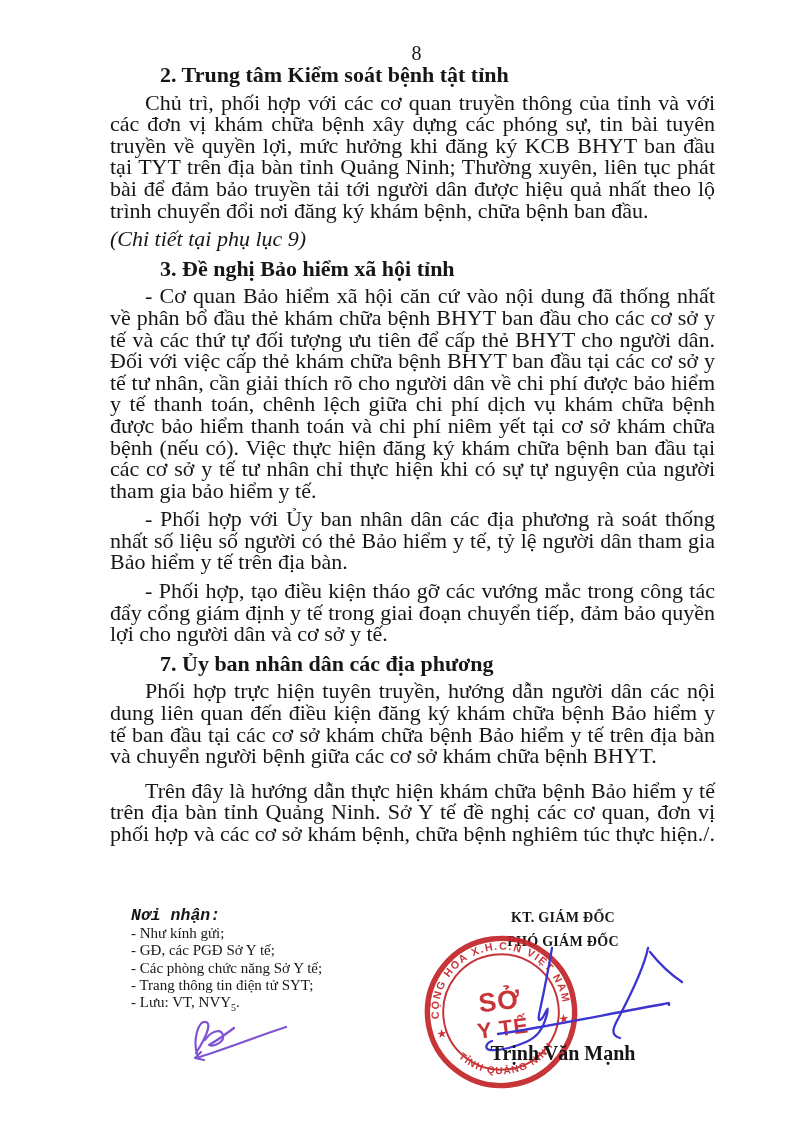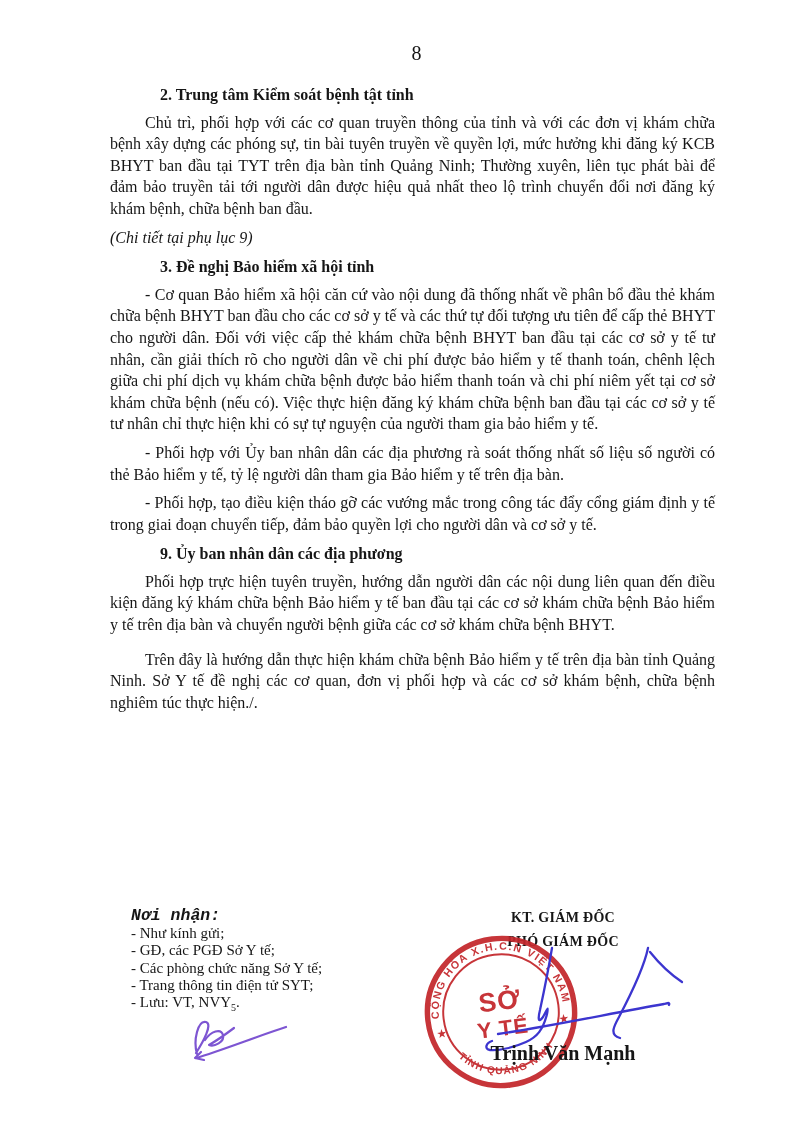--- a/index.html
+++ b/index.html
@@ -13,22 +13,22 @@
     overflow: hidden;
   }
   .page-number {
     position: absolute;
     top: 42px; left: 110px; width: 613px;
     text-align: center;
     font-size: 20px;
   }
   .content {
     position: absolute;
-    top: 84px; left: 110px; width: 613px;
-    font-size: 16px;
+    top: 64px; left: 110px; width: 613px;
+    font-size: 22px;
     line-height: 21.6px;
   }
   .heading {
     font-weight: bold;
     padding-left: 50px;
     margin: 8px 0 6px 0;
   }
   .heading.first { margin-top: 0; }
   .para {
     text-align: justify;
@@ -109,21 +109,21 @@
   <div class="content">
     <p class="heading first">2. Trung tâm Kiểm soát bệnh tật tỉnh</p>
     <p class="para">Chủ trì, phối hợp với các cơ quan truyền thông của tỉnh và với các đơn vị khám chữa bệnh xây dựng các phóng sự, tin bài tuyên truyền về quyền lợi, mức hưởng khi đăng ký KCB BHYT ban đầu tại TYT trên địa bàn tỉnh Quảng Ninh; Thường xuyên, liên tục phát bài để đảm bảo truyền tải tới người dân được hiệu quả nhất theo lộ trình chuyển đổi nơi đăng ký khám bệnh, chữa bệnh ban đầu.</p>
     <p class="note">(Chi tiết tại phụ lục 9)</p>
 
     <p class="heading">3. Đề nghị Bảo hiểm xã hội tỉnh</p>
     <p class="para">- Cơ quan Bảo hiểm xã hội căn cứ vào nội dung đã thống nhất về phân bổ đầu thẻ khám chữa bệnh BHYT ban đầu cho các cơ sở y tế và các thứ tự đối tượng ưu tiên để cấp thẻ BHYT cho người dân. Đối với việc cấp thẻ khám chữa bệnh BHYT ban đầu tại các cơ sở y tế tư nhân, cần giải thích rõ cho người dân về chi phí được bảo hiểm y tế thanh toán, chênh lệch giữa chi phí dịch vụ khám chữa bệnh được bảo hiểm thanh toán và chi phí niêm yết tại cơ sở khám chữa bệnh (nếu có). Việc thực hiện đăng ký khám chữa bệnh ban đầu tại các cơ sở y tế tư nhân chỉ thực hiện khi có sự tự nguyện của người tham gia bảo hiểm y tế.</p>
     <p class="para">- Phối hợp với Ủy ban nhân dân các địa phương rà soát thống nhất số liệu số người có thẻ Bảo hiểm y tế, tỷ lệ người dân tham gia Bảo hiểm y tế trên địa bàn.</p>
     <p class="para">- Phối hợp, tạo điều kiện tháo gỡ các vướng mắc trong công tác đẩy cổng giám định y tế trong giai đoạn chuyển tiếp, đảm bảo quyền lợi cho người dân và cơ sở y tế.</p>
 
-    <p class="heading">9. Ủy ban nhân dân các địa phương</p>
+    <p class="heading">7. Ủy ban nhân dân các địa phương</p>
     <p class="para">Phối hợp trực hiện tuyên truyền, hướng dẫn người dân các nội dung liên quan đến điều kiện đăng ký khám chữa bệnh Bảo hiểm y tế ban đầu tại các cơ sở khám chữa bệnh Bảo hiểm y tế trên địa bàn và chuyển người bệnh giữa các cơ sở khám chữa bệnh BHYT.</p>
 
     <p class="para closing">Trên đây là hướng dẫn thực hiện khám chữa bệnh Bảo hiểm y tế trên địa bàn tỉnh Quảng Ninh. Sở Y tế đề nghị các cơ quan, đơn vị phối hợp và các cơ sở khám bệnh, chữa bệnh nghiêm túc thực hiện./.</p>
   </div>
 
   <div class="recipients">
     <div class="recipients-title">Nơi nhận:</div>
     <div>- Như kính gửi;</div>
     <div>- GĐ, các PGĐ Sở Y tế;</div>
     <div>- Các phòng chức năng Sở Y tế;</div>

